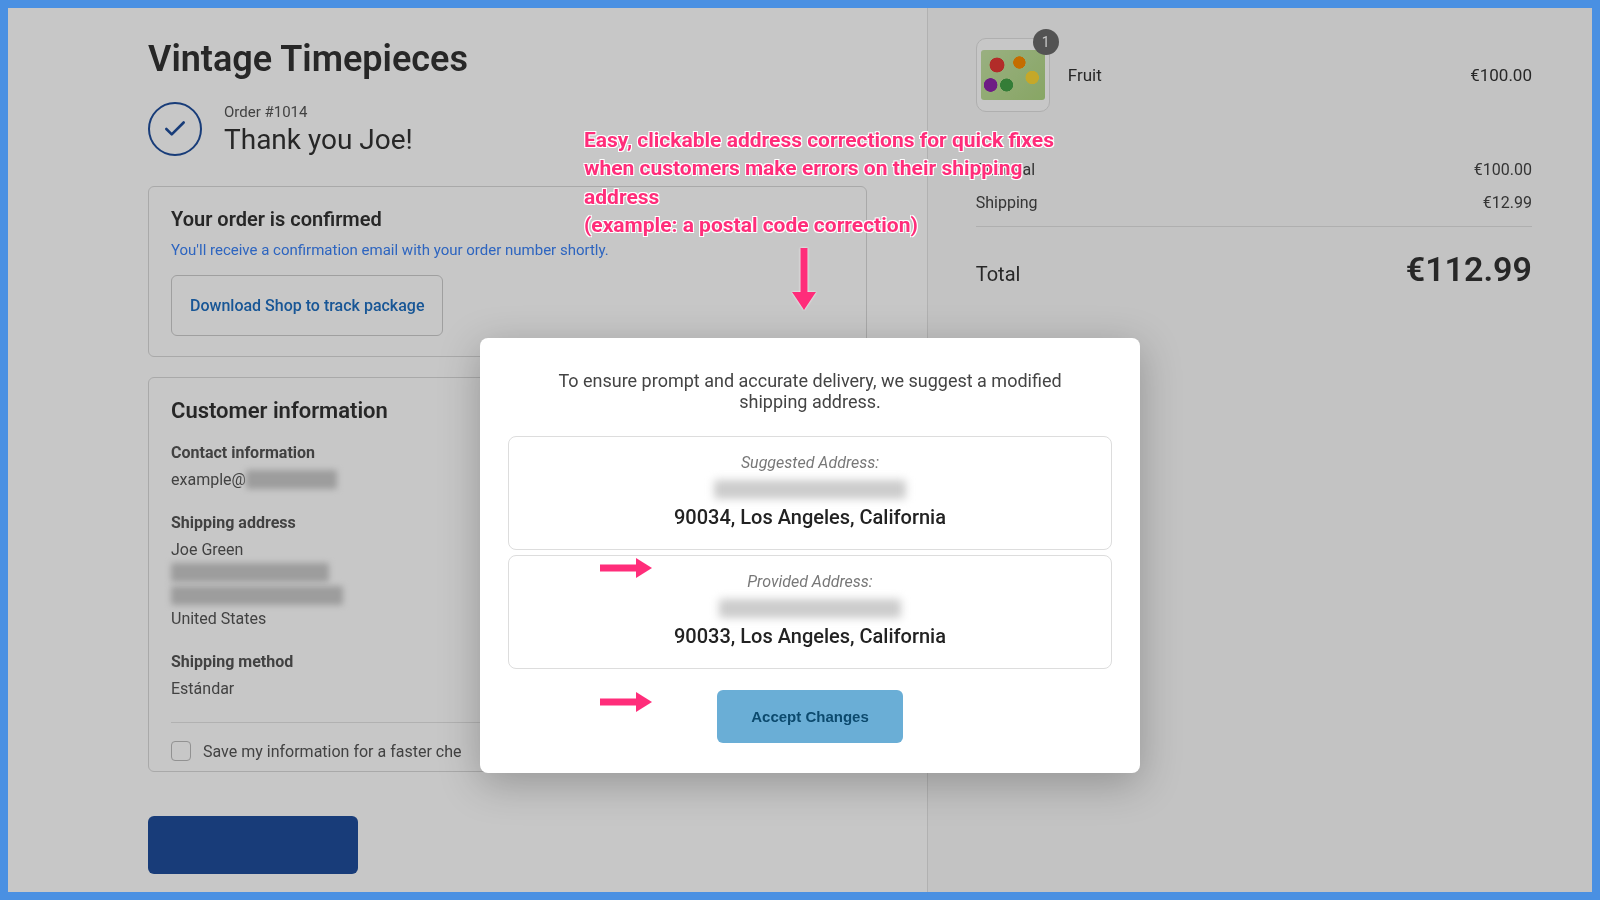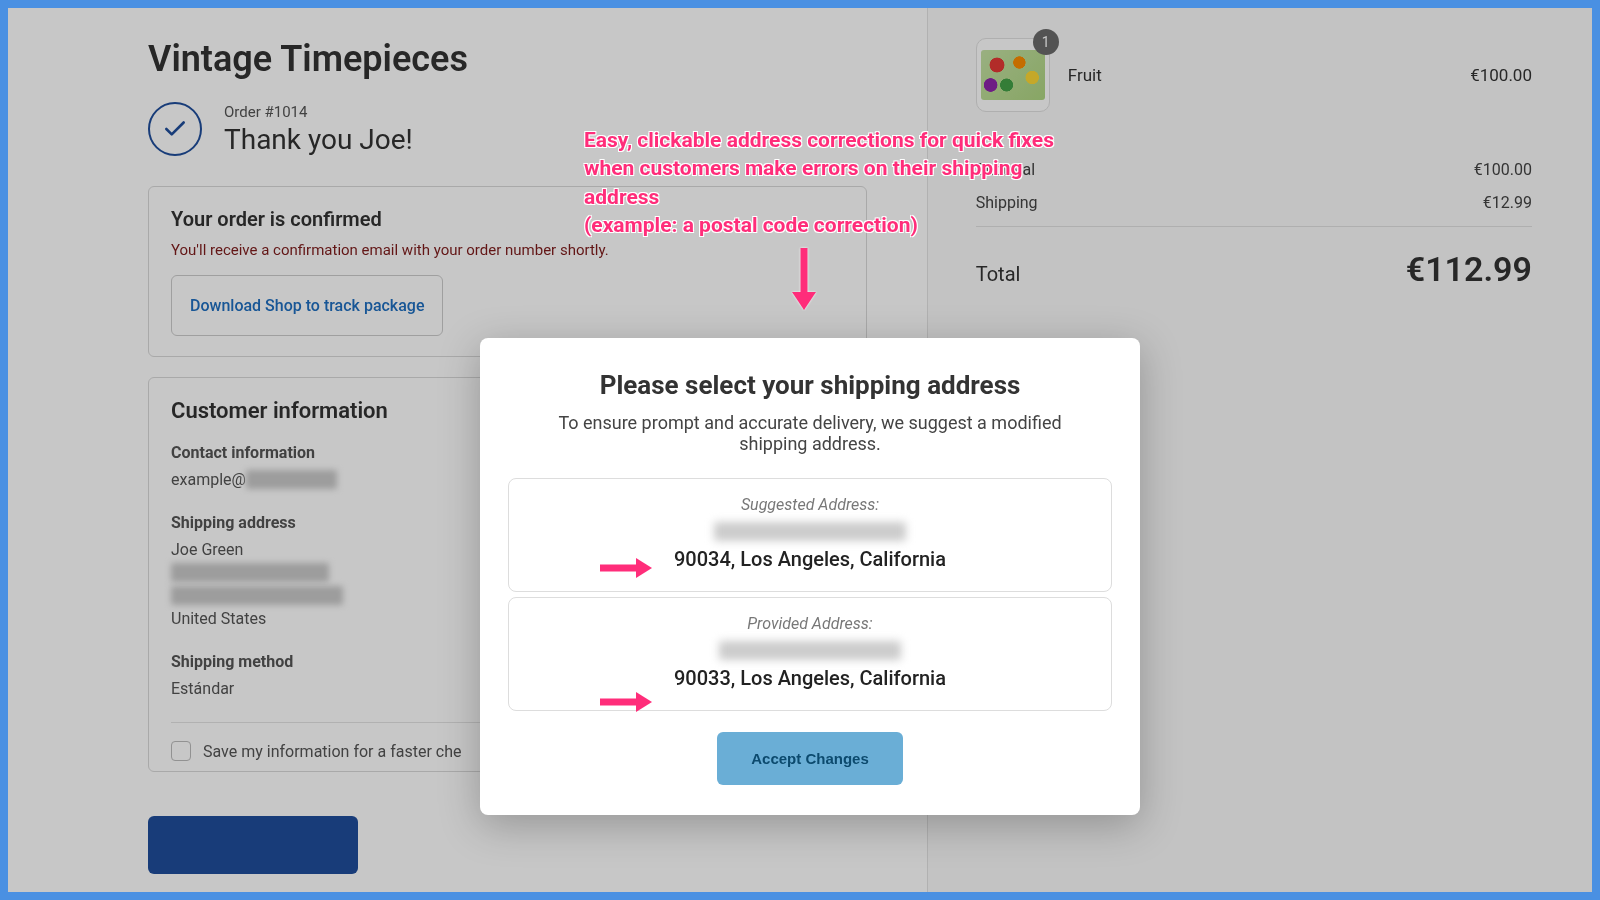--- a/index.html
+++ b/index.html
@@ -40,21 +40,21 @@
     .check-circle {
       width: 54px; height:54px; border:2px solid #1f4e9b; border-radius:50%;
       display:flex;align-items:center;justify-content:center;color:#1f4e9b;flex-shrink:0;
     }
     .order-num { font-size:15px;color:#555; }
     .thank-msg { font-size:28px; color:#333; margin-top:2px;}
     .card {
       border:1px solid #d9d9d9; border-radius:6px; padding:20px 22px; margin-bottom:20px;
     }
     .card h3 { font-size:20px; font-weight:600; margin-bottom:10px;}
-    .card p.sub { font-size:15px; color:#7f1d1d; margin-bottom:16px;}
+    .card p.sub { font-size:15px; color:#3b82f6; margin-bottom:16px;}
     .download-btn {
       display:inline-block; border:1px solid #ccc; border-radius:6px; padding:20px 18px;
       color:#1f6fc0; font-size:16px; font-weight:500; background:#fff;
     }
     .section-h { font-size:22px; font-weight:600; margin-bottom:20px;}
     .info-block h4 { font-size:16px; font-weight:700; margin-bottom:8px;}
     .info-block { margin-bottom:24px; font-size:16px; color:#555;}
     .info-block .line { margin-bottom:4px;}
     .blur-line {
       display:inline-block; background:#c9c9c9; color:transparent; border-radius:2px;
@@ -210,21 +210,20 @@
 <div class="annotation anno-main" style="white-space:pre-line;">Easy, clickable address corrections for quick fixes when customers make errors on their shipping address
 (example: a postal code correction)</div>
 <div class="annotation anno-arrow-down">
   <svg width="40" height="70" viewBox="0 0 40 70">
       <path d="M20 4 L20 54" stroke="#ff2d7a" stroke-width="7" fill="none"></path>
       <path d="M8 48 L20 66 L32 48 Z" fill="#ff2d7a"></path>
     </svg>
 </div>
 
 <div class="modal">
-  <h2>Please select your shipping address</h2>
   <p class="desc">To ensure prompt and accurate delivery, we suggest a modified shipping address.</p>
 
   <div class="addr-box">
     <div class="addr-label">Suggested Address:</div>
     <div><span class="addr-blur">XXXX X XXXXXXXXXX XXX</span></div>
     <div class="addr-line">90034, Los Angeles, California</div>
   </div>
 
   <div class="addr-box">
     <div class="addr-label">Provided Address:</div>

